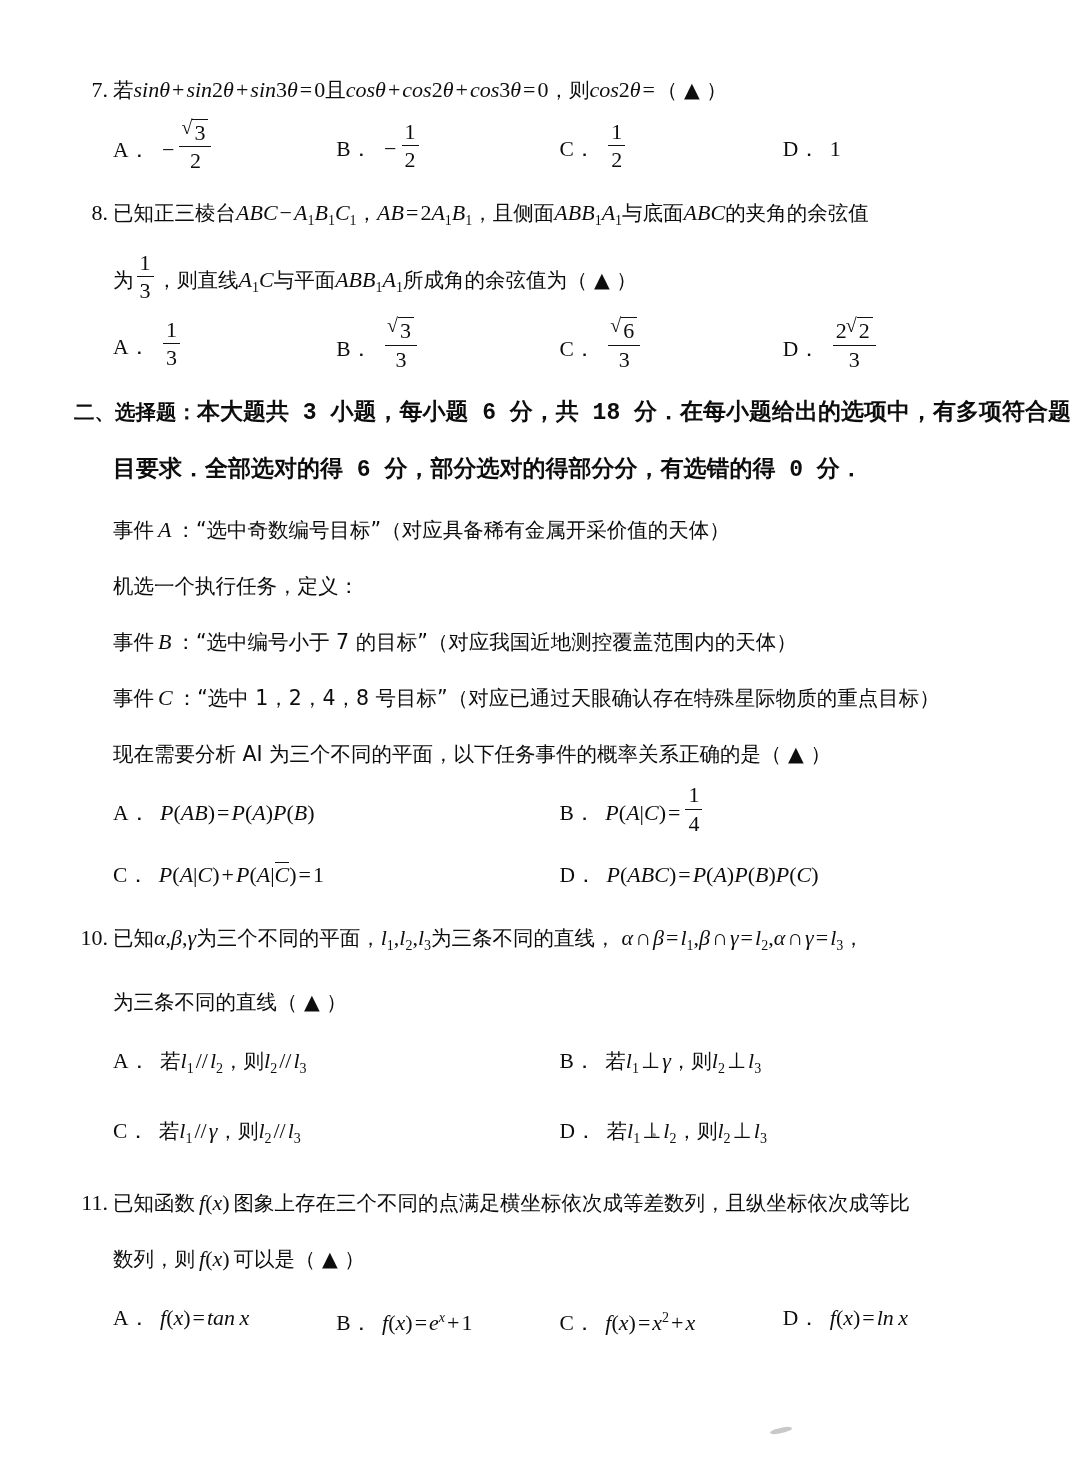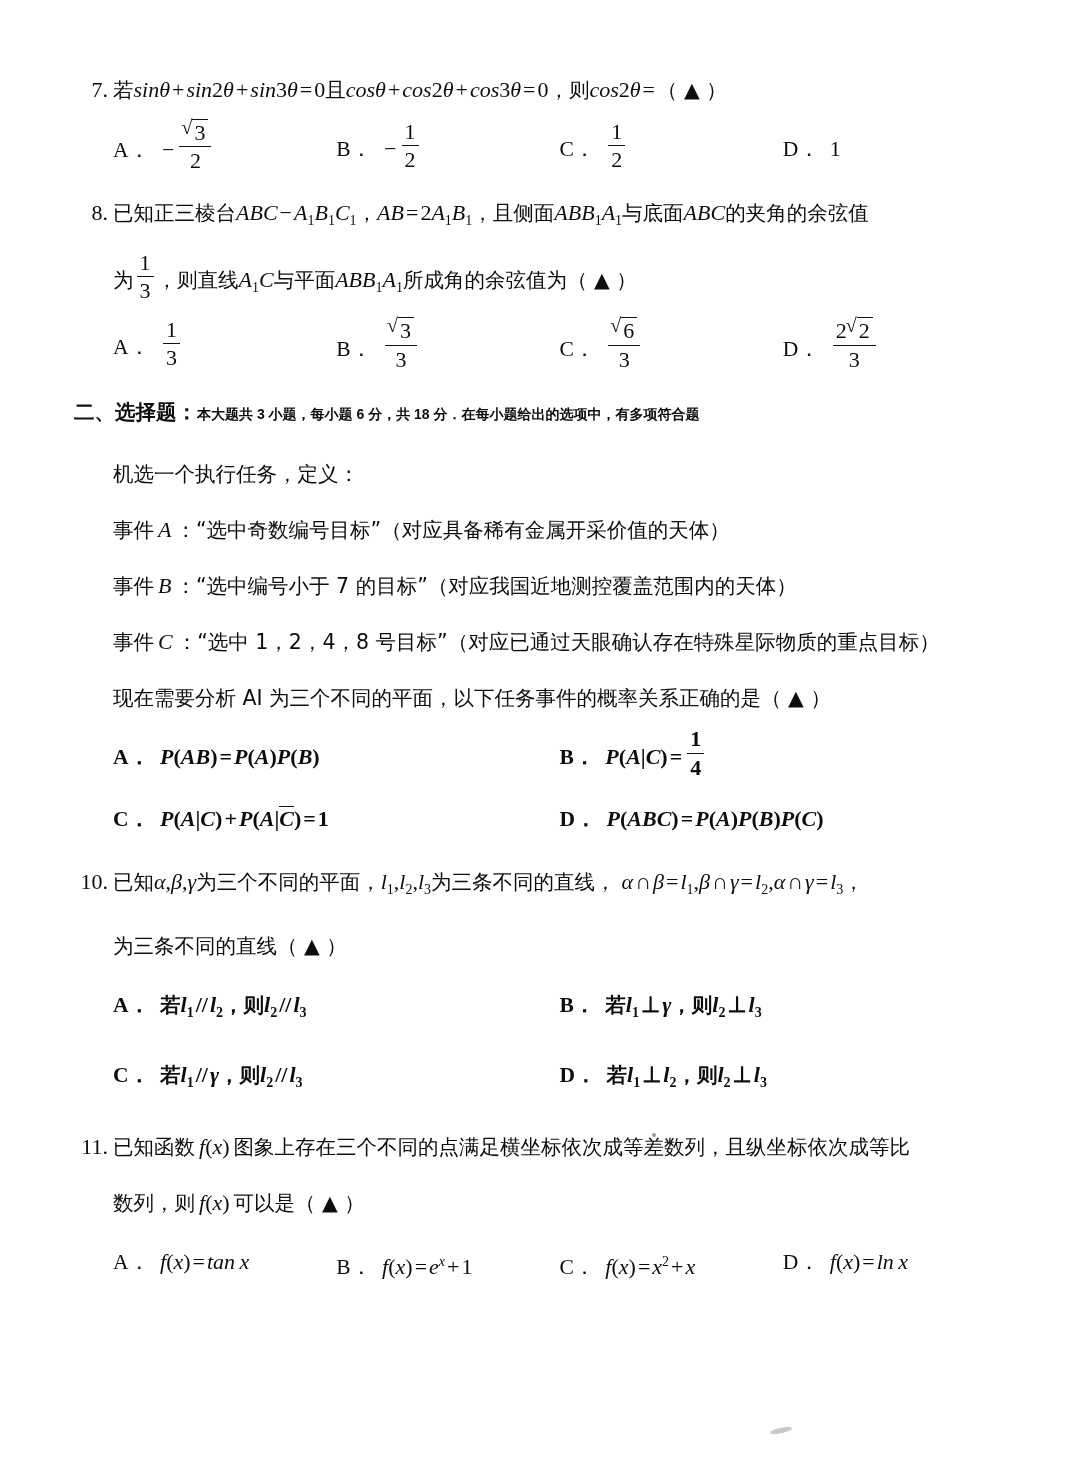--- a/index.html
+++ b/index.html
@@ -110,35 +110,35 @@
     display: inline-block;
     line-height: 1.05;
   }
   .choices {
     display: flex;
     font-size: 21.5px;
     line-height: 56px;
     padding-left: 39px;
   }
   .choices.four > div { width: 25%; }
-  .choices.two > div { width: 50%; font-weight: bold; }
+  .choices.two > div { width: 50%; }
   .choice-lbl {
     font-family: "Liberation Serif", serif;
     padding-right: 10px;
   }
   .sec-head {
     font-family: "DejaVu Sans", sans-serif;
     font-weight: bold;
     font-size: 20.5px;
     text-align: right;
   }
   .sec-body {
-    font-family: Liberation Sans, sans-serif;
+    font-family: Liberation Mono, monospace;
     font-weight: bold;
-    font-size: 14px;
+    font-size: 23px;
     text-align: center;
   }
   .tall {
     line-height: 62px;
   }
   .blk { display: inline-block; }
   .speck {
     position: absolute;
     background: #9a9a9a;
     border-radius: 50%;
@@ -189,28 +189,31 @@
       <div>
         <span class="choice-lbl">D．</span><span class="frac"><span class="top"><span class="mn">2</span><span class="sqrt"><span class="rad mn">2</span></span></span><span class="bot mn">3</span></span>
       </div>
     </div>
   </div>
 
   <div class="q">
     <div class="line" style="padding-left:0">
       <span class="sec-head">二、选择题</span><span class="sec-head">：</span><span class="sec-body">本大题共 3 小题，每小题 6 分，共 18 分．在每小题给出的选项中，有多项符合题</span>
     </div>
-  </div>
-
-  <div class="q">
+    <div class="line" style="padding-left:39px">
+      <span class="sec-body">目要求．全部选对的得 6 分，部分选对的得部分分，有选错的得 0 分．</span>
+    </div>
+  </div>
+
+  <div class="q">
+    <div class="line" style="padding-left:39px">
+      <span class="cn">事件</span><span class="mi" style="padding:0 4px">A</span><span class="cn">：“选中奇数编号目标”（对应具备稀有金属开采价值的天体）</span>
+    </div>
     <div class="line" style="padding-left:39px">
       <span class="cn">机选一个执行任务，定义：</span>
-    </div>
-    <div class="line" style="padding-left:39px">
-      <span class="cn">事件</span><span class="mi" style="padding:0 4px">A</span><span class="cn">：“选中奇数编号目标”（对应具备稀有金属开采价值的天体）</span>
     </div>
     <div class="line" style="padding-left:39px">
       <span class="cn">事件</span><span class="mi" style="padding:0 4px">B</span><span class="cn">：“选中编号小于 7 的目标”（对应我国近地测控覆盖范围内的天体）</span>
     </div>
     <div class="line" style="padding-left:39px">
       <span class="cn">事件</span><span class="mi" style="padding:0 4px">C</span><span class="cn">：“选中 1，2，4，8 号目标”（对应已通过天眼确认存在特殊星际物质的重点目标）</span>
     </div>
     <div class="line" style="padding-left:39px">
       <span class="cn">现在需要分析 AI 为三个不同的平面，以下任务事件的概率关系正确的是（ ▲ ）</span>
     </div>

